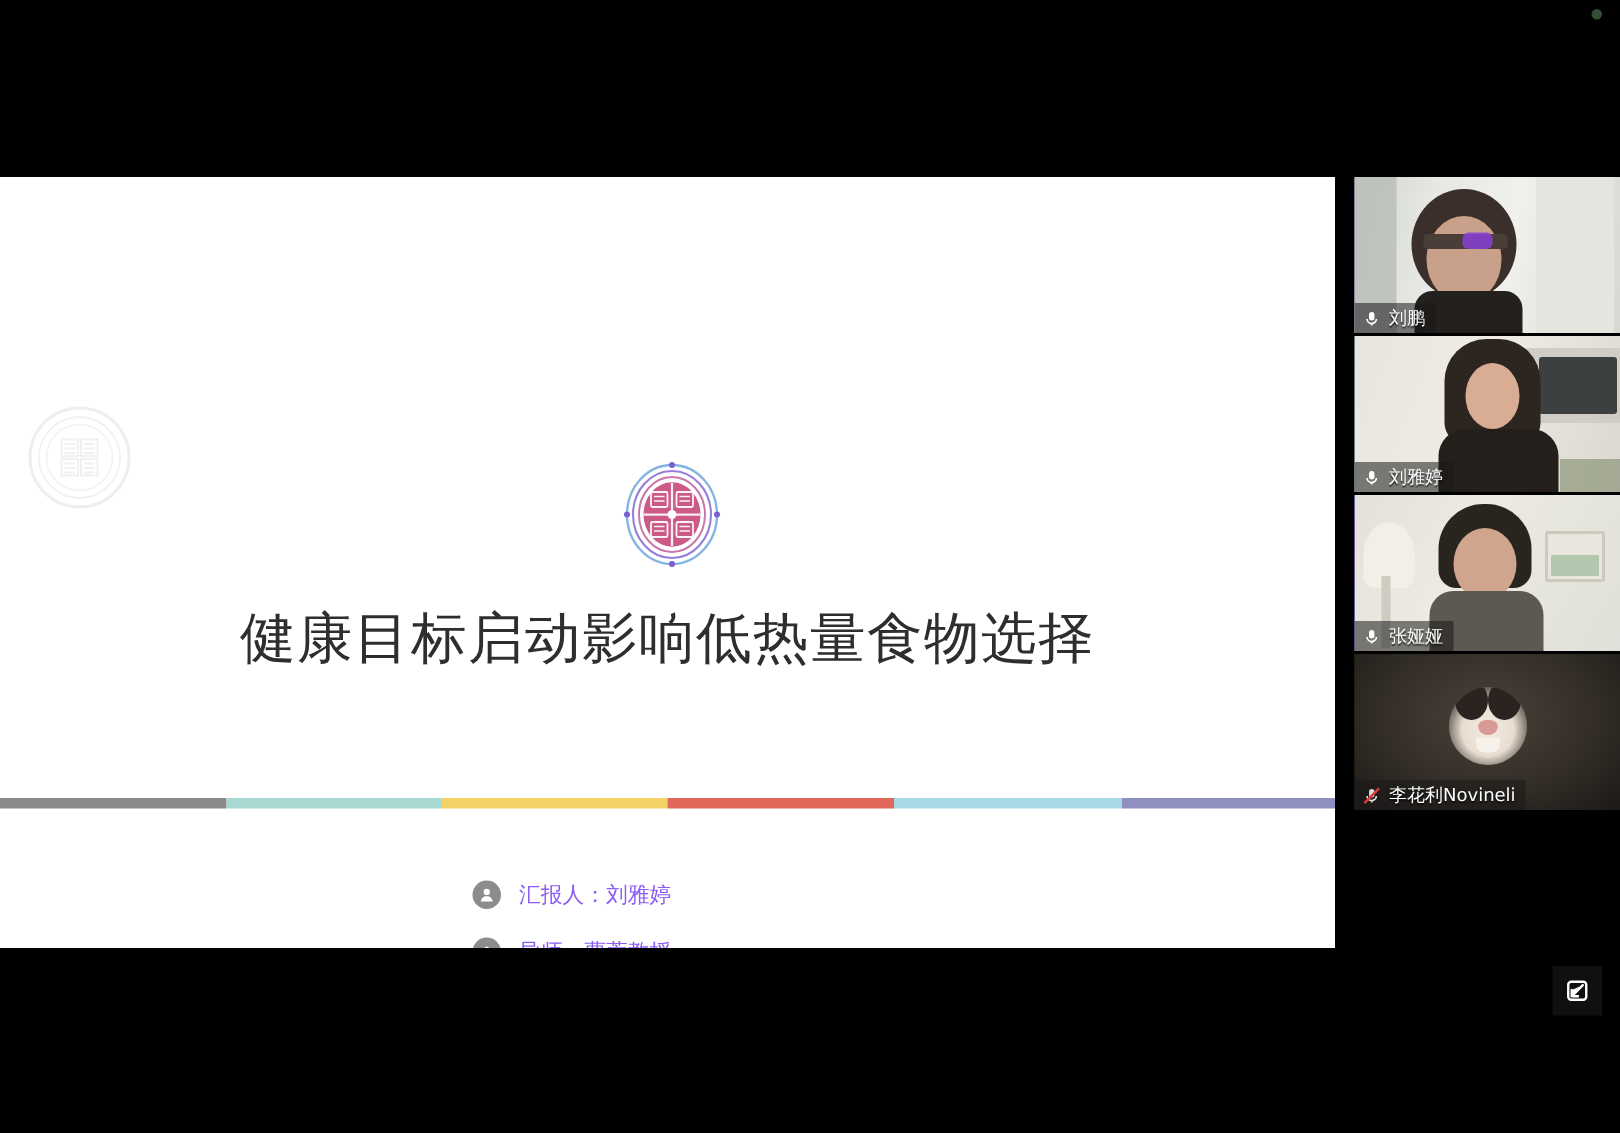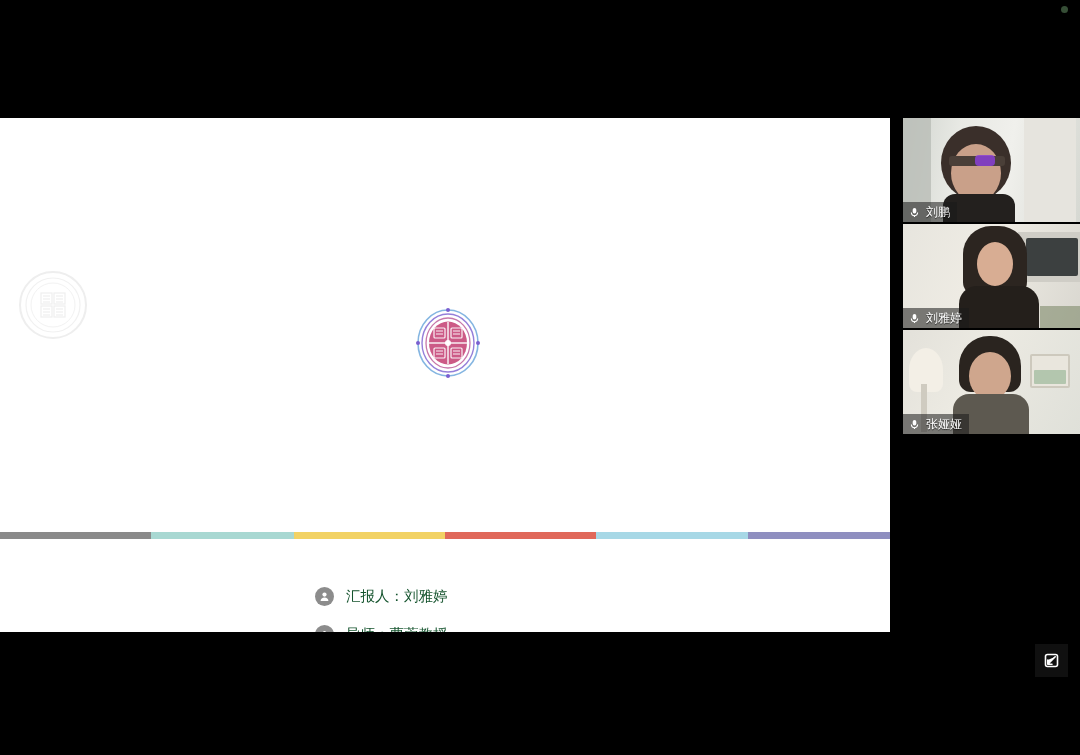--- a/index.html
+++ b/index.html
@@ -74,21 +74,21 @@
   .meta-icon {
     width: 19px; height: 19px; border-radius: 50%;
     background: #8c8c8c;
     display: flex; align-items: center; justify-content: center;
     flex: 0 0 auto;
     margin-right: 12px;
   }
   .meta-icon svg { display: block; }
   .meta-text {
     font-size: 14.5px;
-    color: #14532d;
+    color: #8b5cf6;
     font-family: "DejaVu Sans", "Liberation Sans", sans-serif;
     white-space: nowrap;
     text-align: center;
   }
 
   
   .video-rail {
     position: absolute; right: 0; top: 118px;
     width: 177px; height: 537px;
     background: #000;
@@ -205,20 +205,21 @@
           <circle cx="39" cy="40" r="3" fill="#ffffff" opacity=".95"></circle>
           <g fill="#7a5fd0">
             <circle cx="39" cy="7" r="2"></circle>
             <circle cx="39" cy="73" r="2"></circle>
             <circle cx="9" cy="40" r="2"></circle>
             <circle cx="69" cy="40" r="2"></circle>
           </g>
         </svg>
       </div>
 
+      <div class="slide-title">健康目标启动影响低热量食物选择</div>
 
       <div class="divider">
         <span style="background:#8a8a8a; width:17%"></span>
         <span style="background:#a8d8d2; width:16%"></span>
         <span style="background:#f2d264; width:17%"></span>
         <span style="background:#e0685a; width:17%"></span>
         <span style="background:#a7d8e6; width:17%"></span>
         <span style="background:#8f8fc0; width:16%"></span>
       </div>
 
@@ -314,20 +315,43 @@
             <rect x="4.7" y="2" width="3.6" height="5.6" rx="1.8" fill="#ffffff"></rect>
             <path d="M3.4 6.6a3.1 3.1 0 0 0 6.2 0" fill="none" stroke="#ffffff" stroke-width="1.1"></path>
             <line x1="6.5" y1="9.6" x2="6.5" y2="11" stroke="#ffffff" stroke-width="1.1"></line>
           </svg>
         </span>
         <span class="nm">张娅娅</span>
       </div>
     </div>
 
 
+    <div class="tile avatar-tile">
+      <div class="tile-video">
+        <div class="scene" style="background:radial-gradient(ellipse at 50% 40%,#4a423a 0%,#322c26 60%,#1d1916 100%);"></div>
+        <div class="avatar-circle">
+          <div class="scene" style="background:radial-gradient(circle at 50% 55%,#f3ebe2 0%,#e8ddd0 45%,#2a2320 85%);"></div>
+          <div class="blob" style="left:4px;top:-4px;width:22px;height:26px;background:#2a2320;"></div>
+          <div class="blob" style="right:4px;top:-4px;width:22px;height:26px;background:#2a2320;"></div>
+          <div class="blob" style="left:50%;top:52%;transform:translate(-50%,-50%);width:13px;height:10px;background:#d79a96;border-radius:50% 50% 60% 60%;"></div>
+          <div class="blob" style="left:50%;top:66%;transform:translateX(-50%);width:16px;height:10px;background:#f6f1ea;border-radius:0 0 50% 50%;"></div>
+        </div>
+      </div>
+      <div class="name-chip">
+        <span class="mic">
+          <svg width="13" height="13" viewBox="0 0 13 13">
+            <rect x="4.7" y="2" width="3.6" height="5.6" rx="1.8" fill="#dddddd"></rect>
+            <path d="M3.4 6.6a3.1 3.1 0 0 0 6.2 0" fill="none" stroke="#dddddd" stroke-width="1.1"></path>
+            <line x1="6.5" y1="9.6" x2="6.5" y2="11" stroke="#dddddd" stroke-width="1.1"></line>
+            <line x1="1.6" y1="11.4" x2="11.4" y2="1.6" stroke="#e03b34" stroke-width="1.6"></line>
+          </svg>
+        </span>
+        <span class="nm">李花利Novineli</span>
+      </div>
+    </div>
 
   </div>
 
   <div class="expand-btn">
     <svg width="19" height="19" viewBox="0 0 19 19">
       <rect x="3.5" y="3.5" width="12" height="12" rx="2" fill="none" stroke="#ffffff" stroke-width="1.6"></rect>
       <path d="M13.2 5.8 L5.8 13.2 L5.8 9.0 M5.8 13.2 L10.0 13.2" fill="#ffffff" stroke="#ffffff" stroke-width="1.6" stroke-linejoin="round" stroke-linecap="round"></path>
     </svg>
   </div>
 

